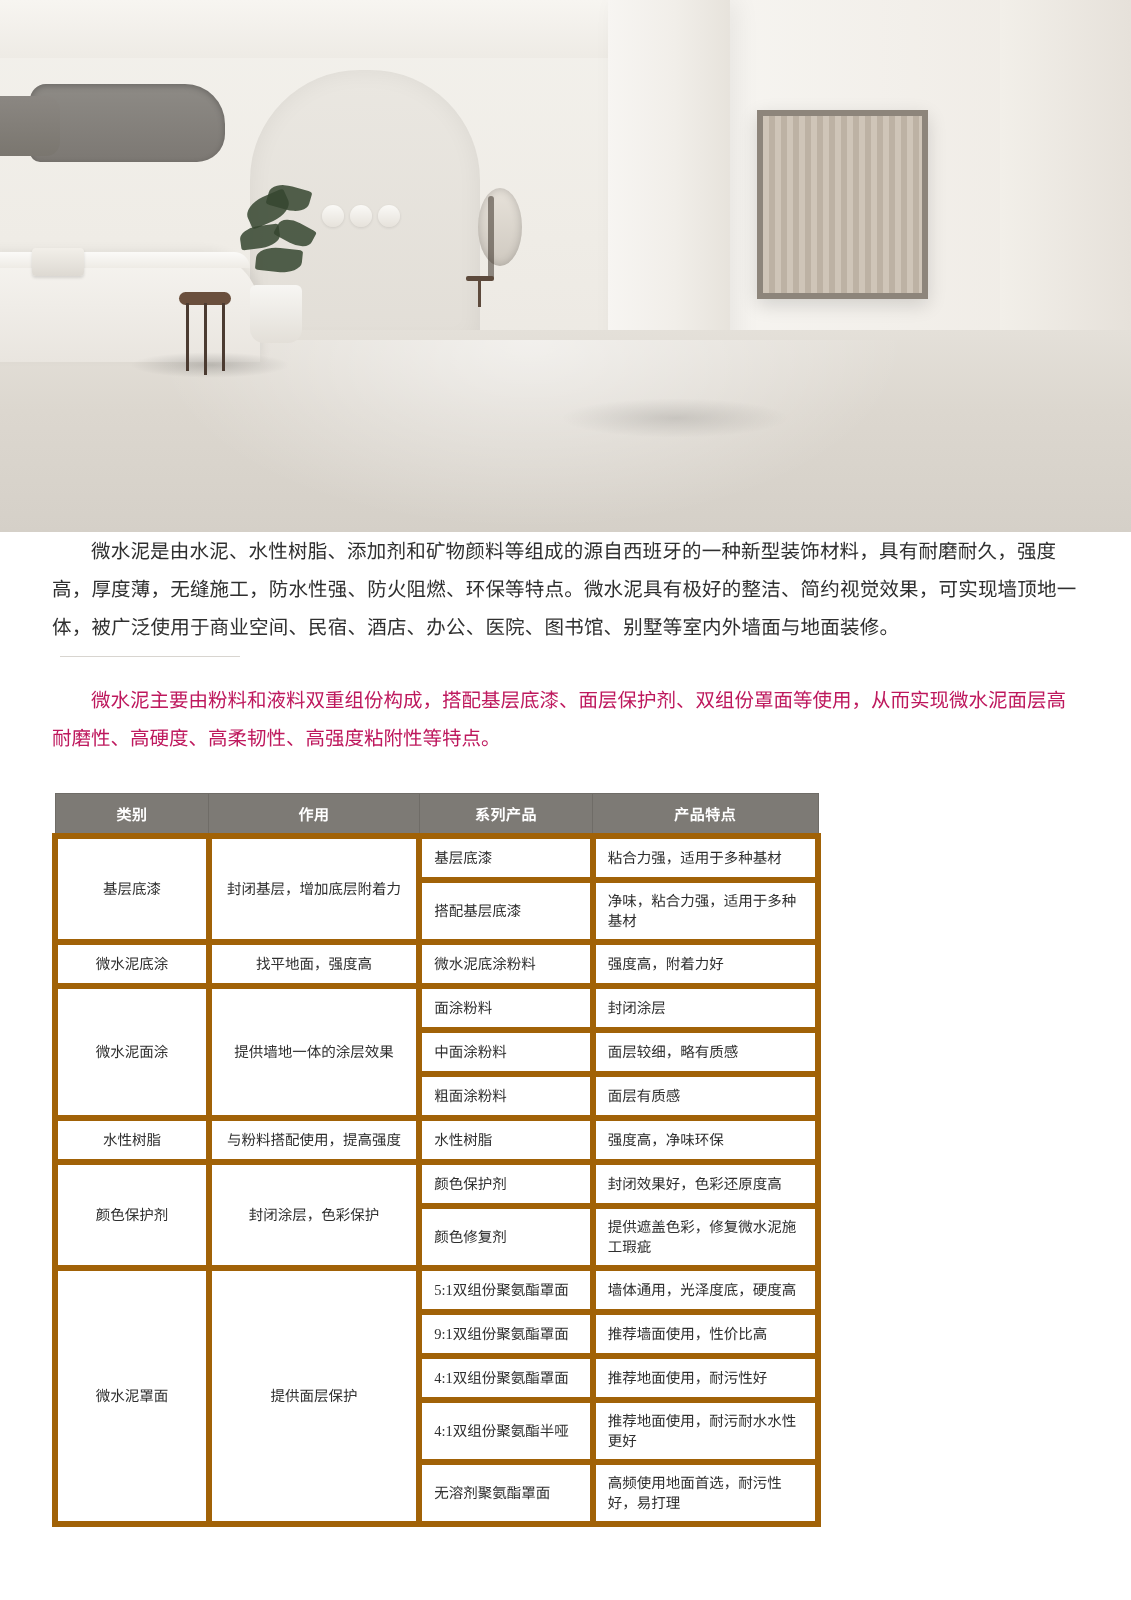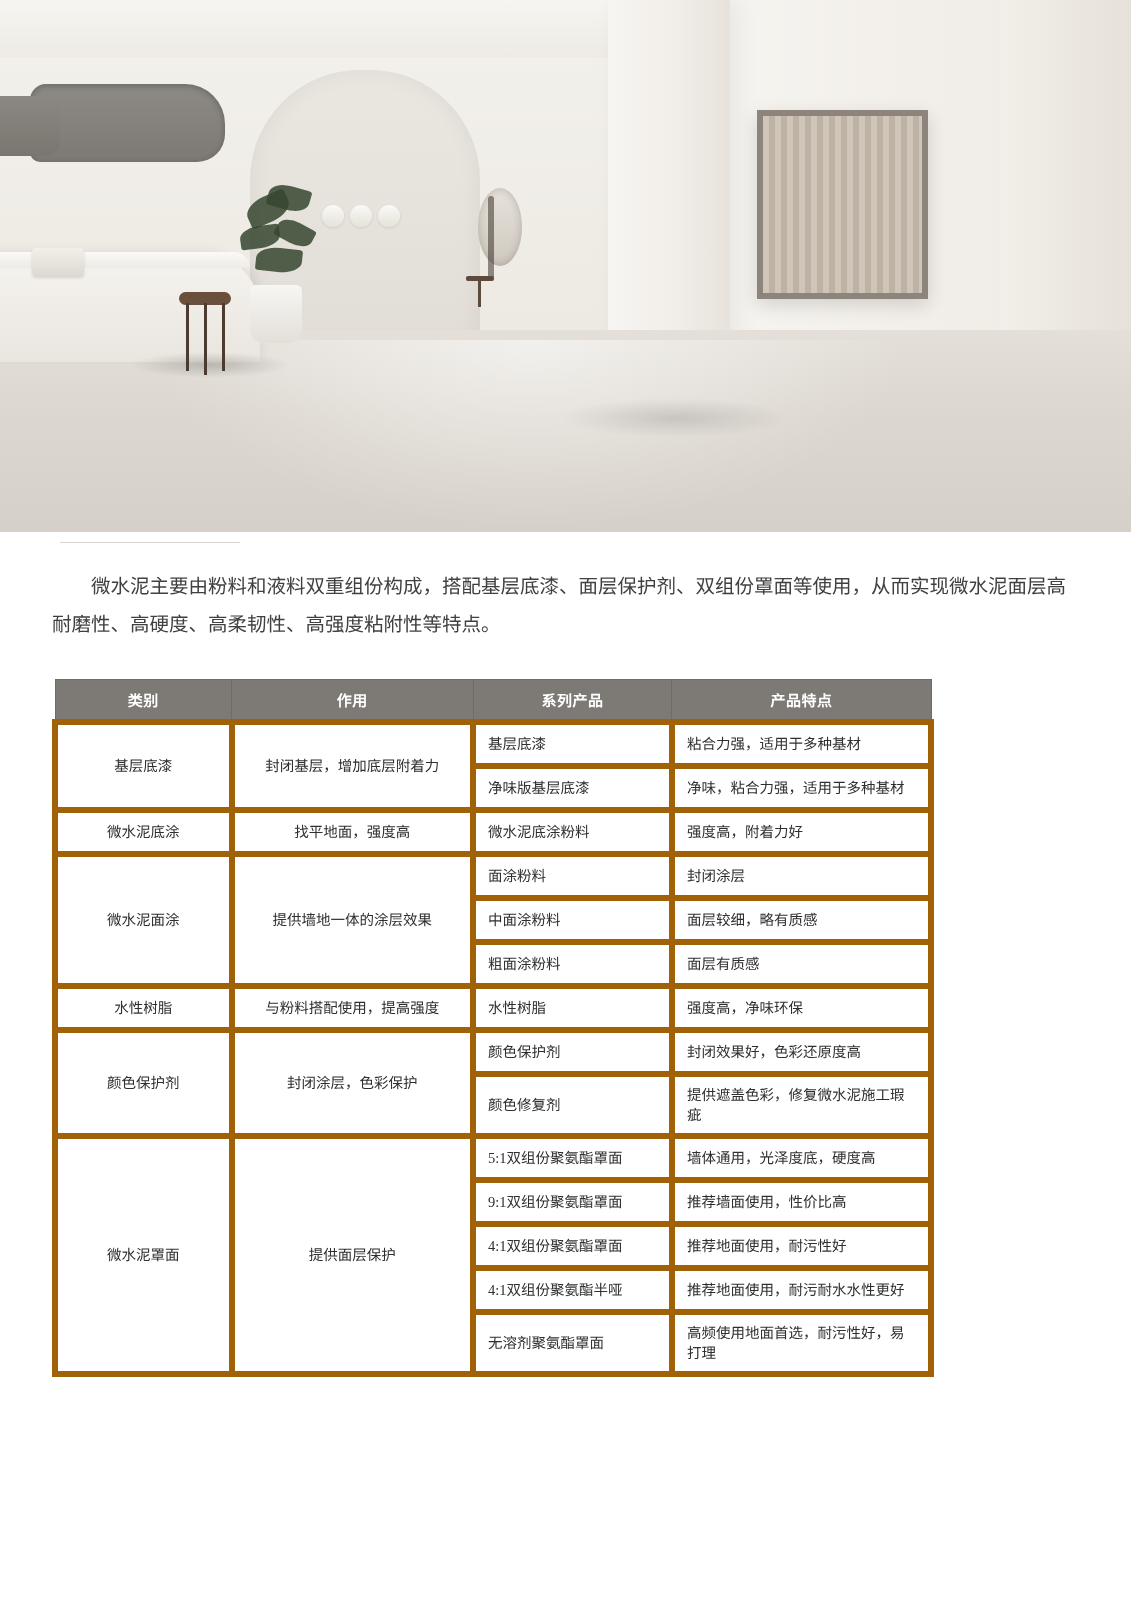--- a/index.html
+++ b/index.html
@@ -194,33 +194,33 @@
   .section-rule {
     height: 1px;
     background: #d8d5d0;
     margin: 10px 0 24px 8px;
     width: 180px;
   }
 
   .sub-para {
     font-size: 19.5px;
     line-height: 38px;
-    color: #404040;
+    color: #be185d;
     text-indent: 2em;
     margin: 0 0 8px 0;
   }
 
   
   .table-wrap {
     margin: 36px 0 40px 52px;
     width: 875px;
   }
   table.spec {
     border-collapse: collapse;
-    width: 882px;
+    width: 769px;
     font-size: 14.5px;
     color: #2f2f2f;
   }
   table.spec th {
     background: #7d7a75;
     color: #ffffff;
     font-weight: bold;
     font-size: 15px;
     padding: 9px 4px;
     border: 1px solid #6f6c67;
@@ -284,20 +284,21 @@
       <div class="artwork-frame">
         <div class="artwork-inner"></div>
       </div>
       <div class="shadow-pillar"></div>
     </div>
   </div>
 
   <div class="content">
 
 
+    <p class="intro-para">微水泥是由水泥、水性树脂、添加剂和矿物颜料等组成的源自西班牙的一种新型装饰材料，具有耐磨耐久，强度高，厚度薄，无缝施工，防水性强、防火阻燃、环保等特点。微水泥具有极好的整洁、简约视觉效果，可实现墙顶地一体，被广泛使用于商业空间、民宿、酒店、办公、医院、图书馆、别墅等室内外墙面与地面装修。</p>
 
     <div class="section-rule"></div>
 
     <p class="sub-para">微水泥主要由粉料和液料双重组份构成，搭配基层底漆、面层保护剂、双组份罩面等使用，从而实现微水泥面层高耐磨性、高硬度、高柔韧性、高强度粘附性等特点。</p>
   </div>
 
   <div class="table-wrap">
     <table class="spec">
       <thead>
         <tr>
@@ -309,21 +310,21 @@
       </thead>
       <tbody>
 
         <tr>
           <td class="col1" rowspan="2">基层底漆</td>
           <td class="col2" rowspan="2">封闭基层，增加底层附着力</td>
           <td class="col3 left">基层底漆</td>
           <td class="col4 left">粘合力强，适用于多种基材</td>
         </tr>
         <tr>
-          <td class="col3 left">净味版基层底漆</td>
+          <td class="col3 left">搭配基层底漆</td>
           <td class="col4 left">净味，粘合力强，适用于多种基材</td>
         </tr>
 
         <tr>
           <td class="col1">微水泥底涂</td>
           <td class="col2">找平地面，强度高</td>
           <td class="col3 left">微水泥底涂粉料</td>
           <td class="col4 left">强度高，附着力好</td>
         </tr>
 

